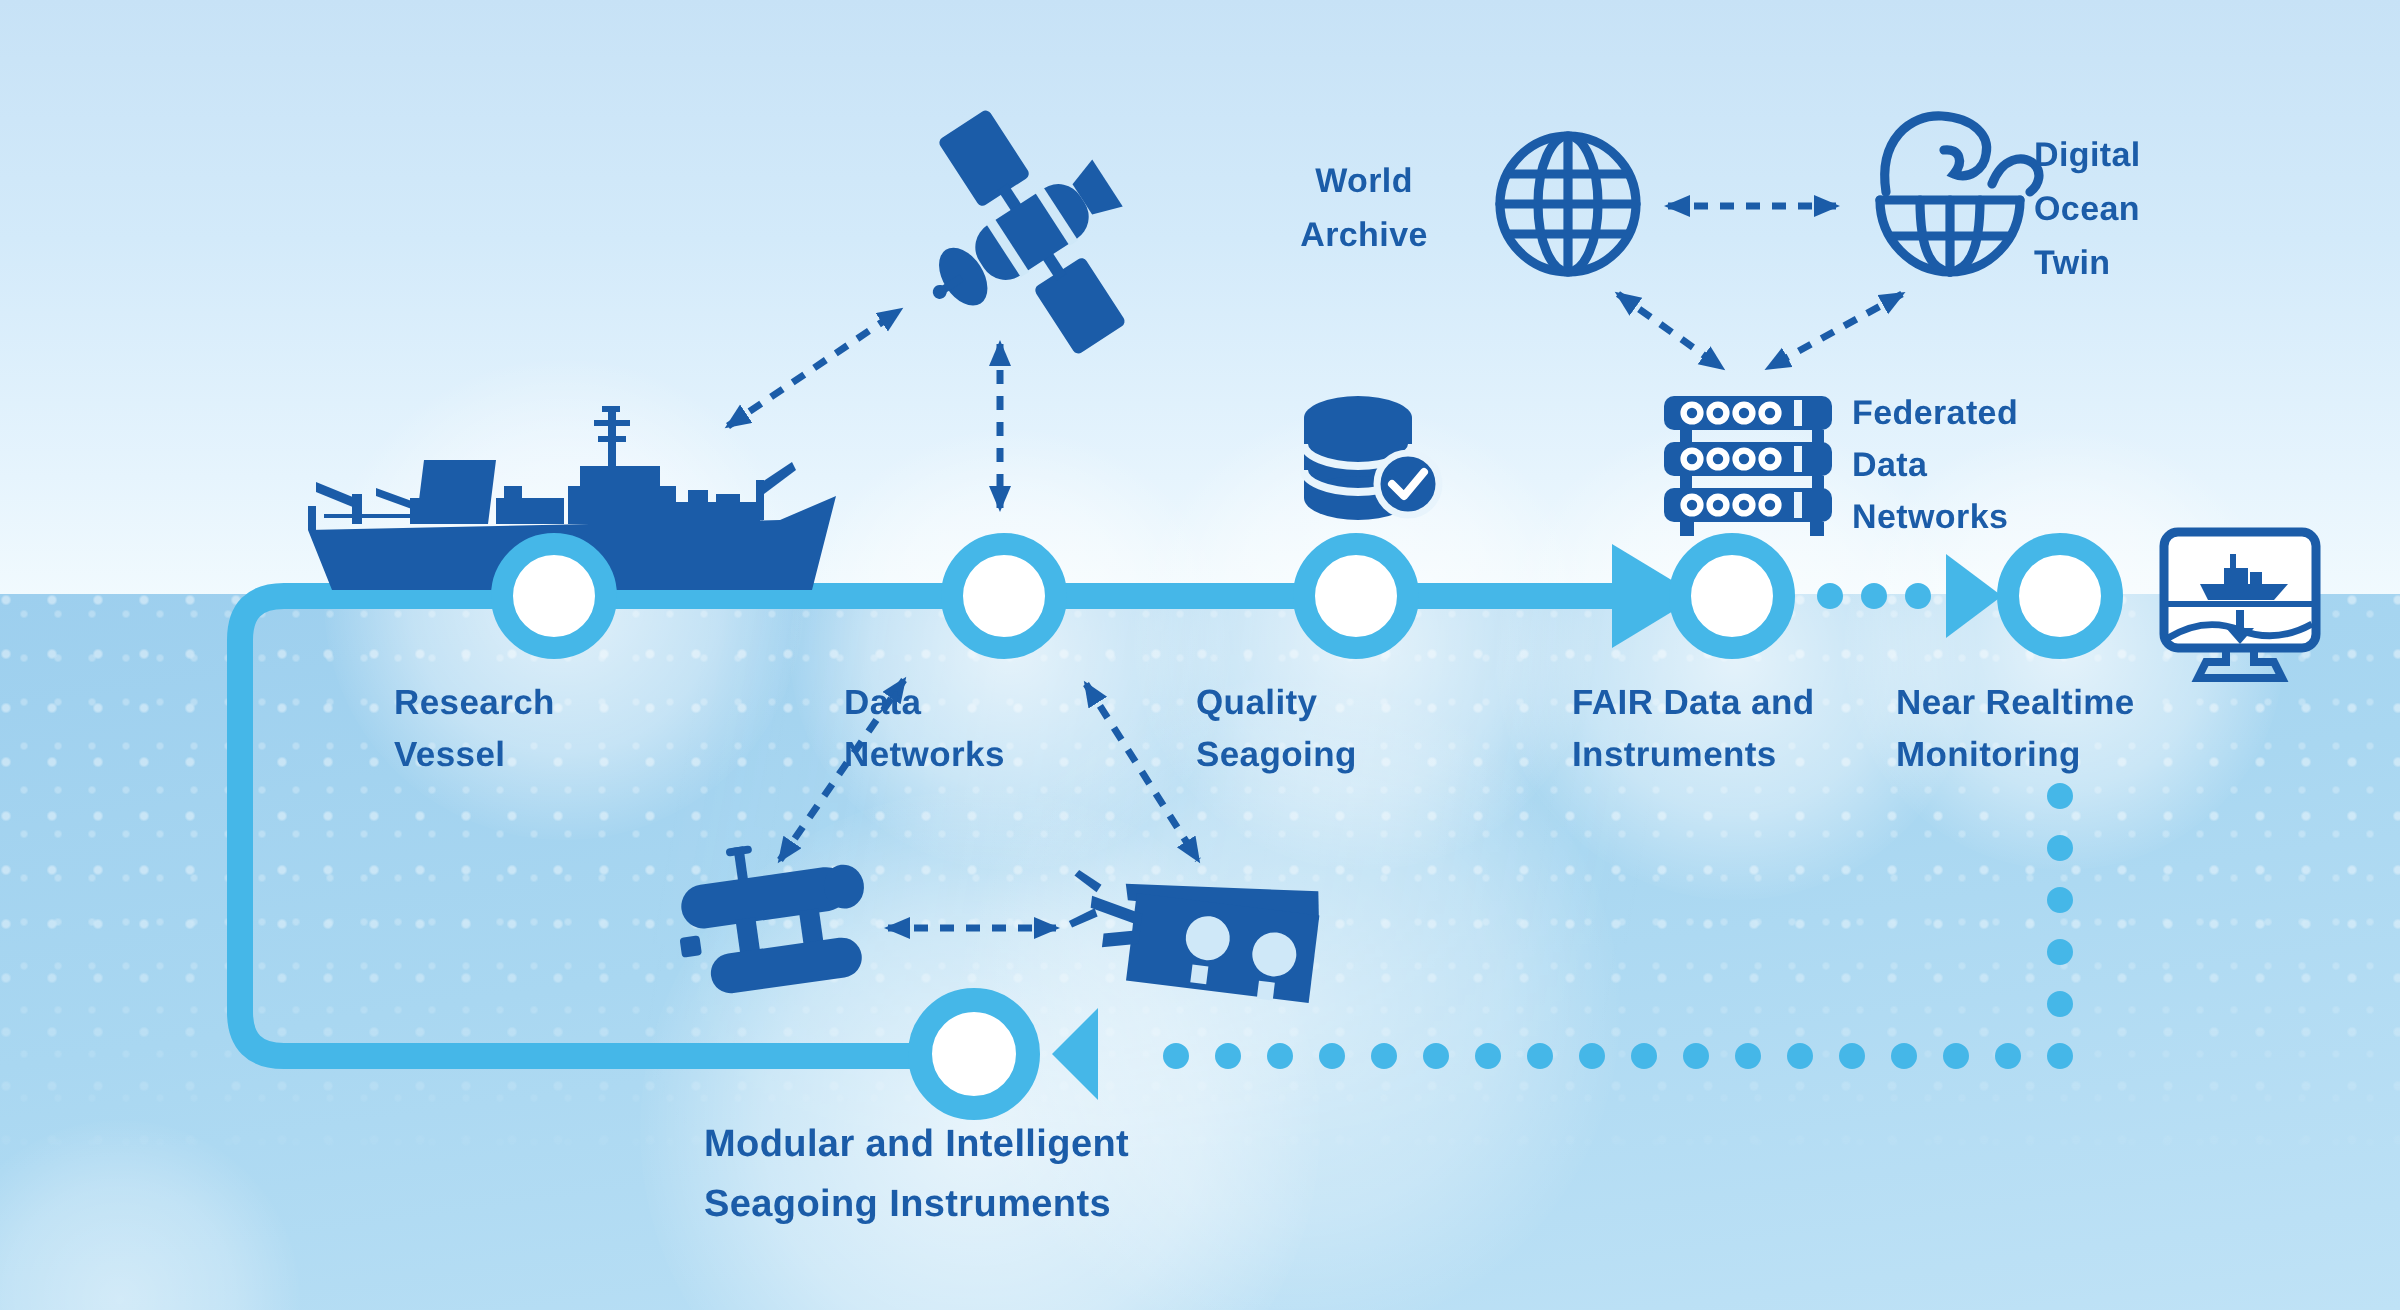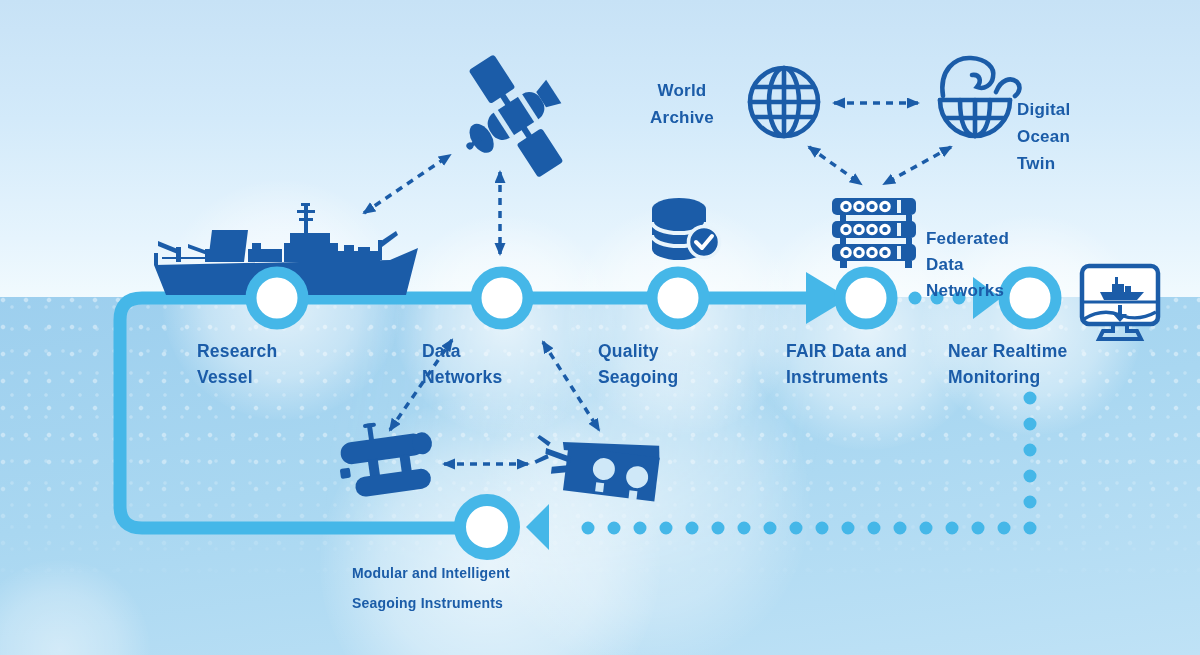--- a/index.html
+++ b/index.html
@@ -18,23 +18,23 @@
       linear-gradient(100deg, transparent 28%, rgba(255,255,255,.22) 48%, transparent 68%);
     background-size:23px 27px,17px 22px,100% 100%;
     -webkit-mask-image:linear-gradient(180deg,rgba(0,0,0,.9) 0%,rgba(0,0,0,.85) 55%,transparent 100%);
     mask-image:linear-gradient(180deg,rgba(0,0,0,.9) 0%,rgba(0,0,0,.85) 55%,transparent 100%);}
   .glow{position:absolute;border-radius:50%;
     background:radial-gradient(circle, rgba(255,255,255,.7) 0%, rgba(255,255,255,.38) 45%, rgba(255,255,255,0) 72%);}
   svg.overlay{position:absolute;left:0;top:0;}
   .lbl{position:absolute;color:#1b5ca8;font-weight:bold;text-align:left;
     font-size:17.5px;line-height:26px;letter-spacing:.2px;white-space:nowrap;}
   .lbl-right{text-align:right;}
-  .lbl-left{text-align:left;margin-top:32px;}
+  .lbl-left{text-align:left;}
   .lbl-side{font-size:17px;line-height:27px;}
-  .lbl-big{font-size:14px;line-height:30px;}
+  .lbl-big{font-size:19px;line-height:30px;}
 </style>
 </head>
 <body>
 
 <div class="canvas">
 
   <div class="sky"></div>
   <div class="water"></div>
   <div class="water-tex"></div>
 

